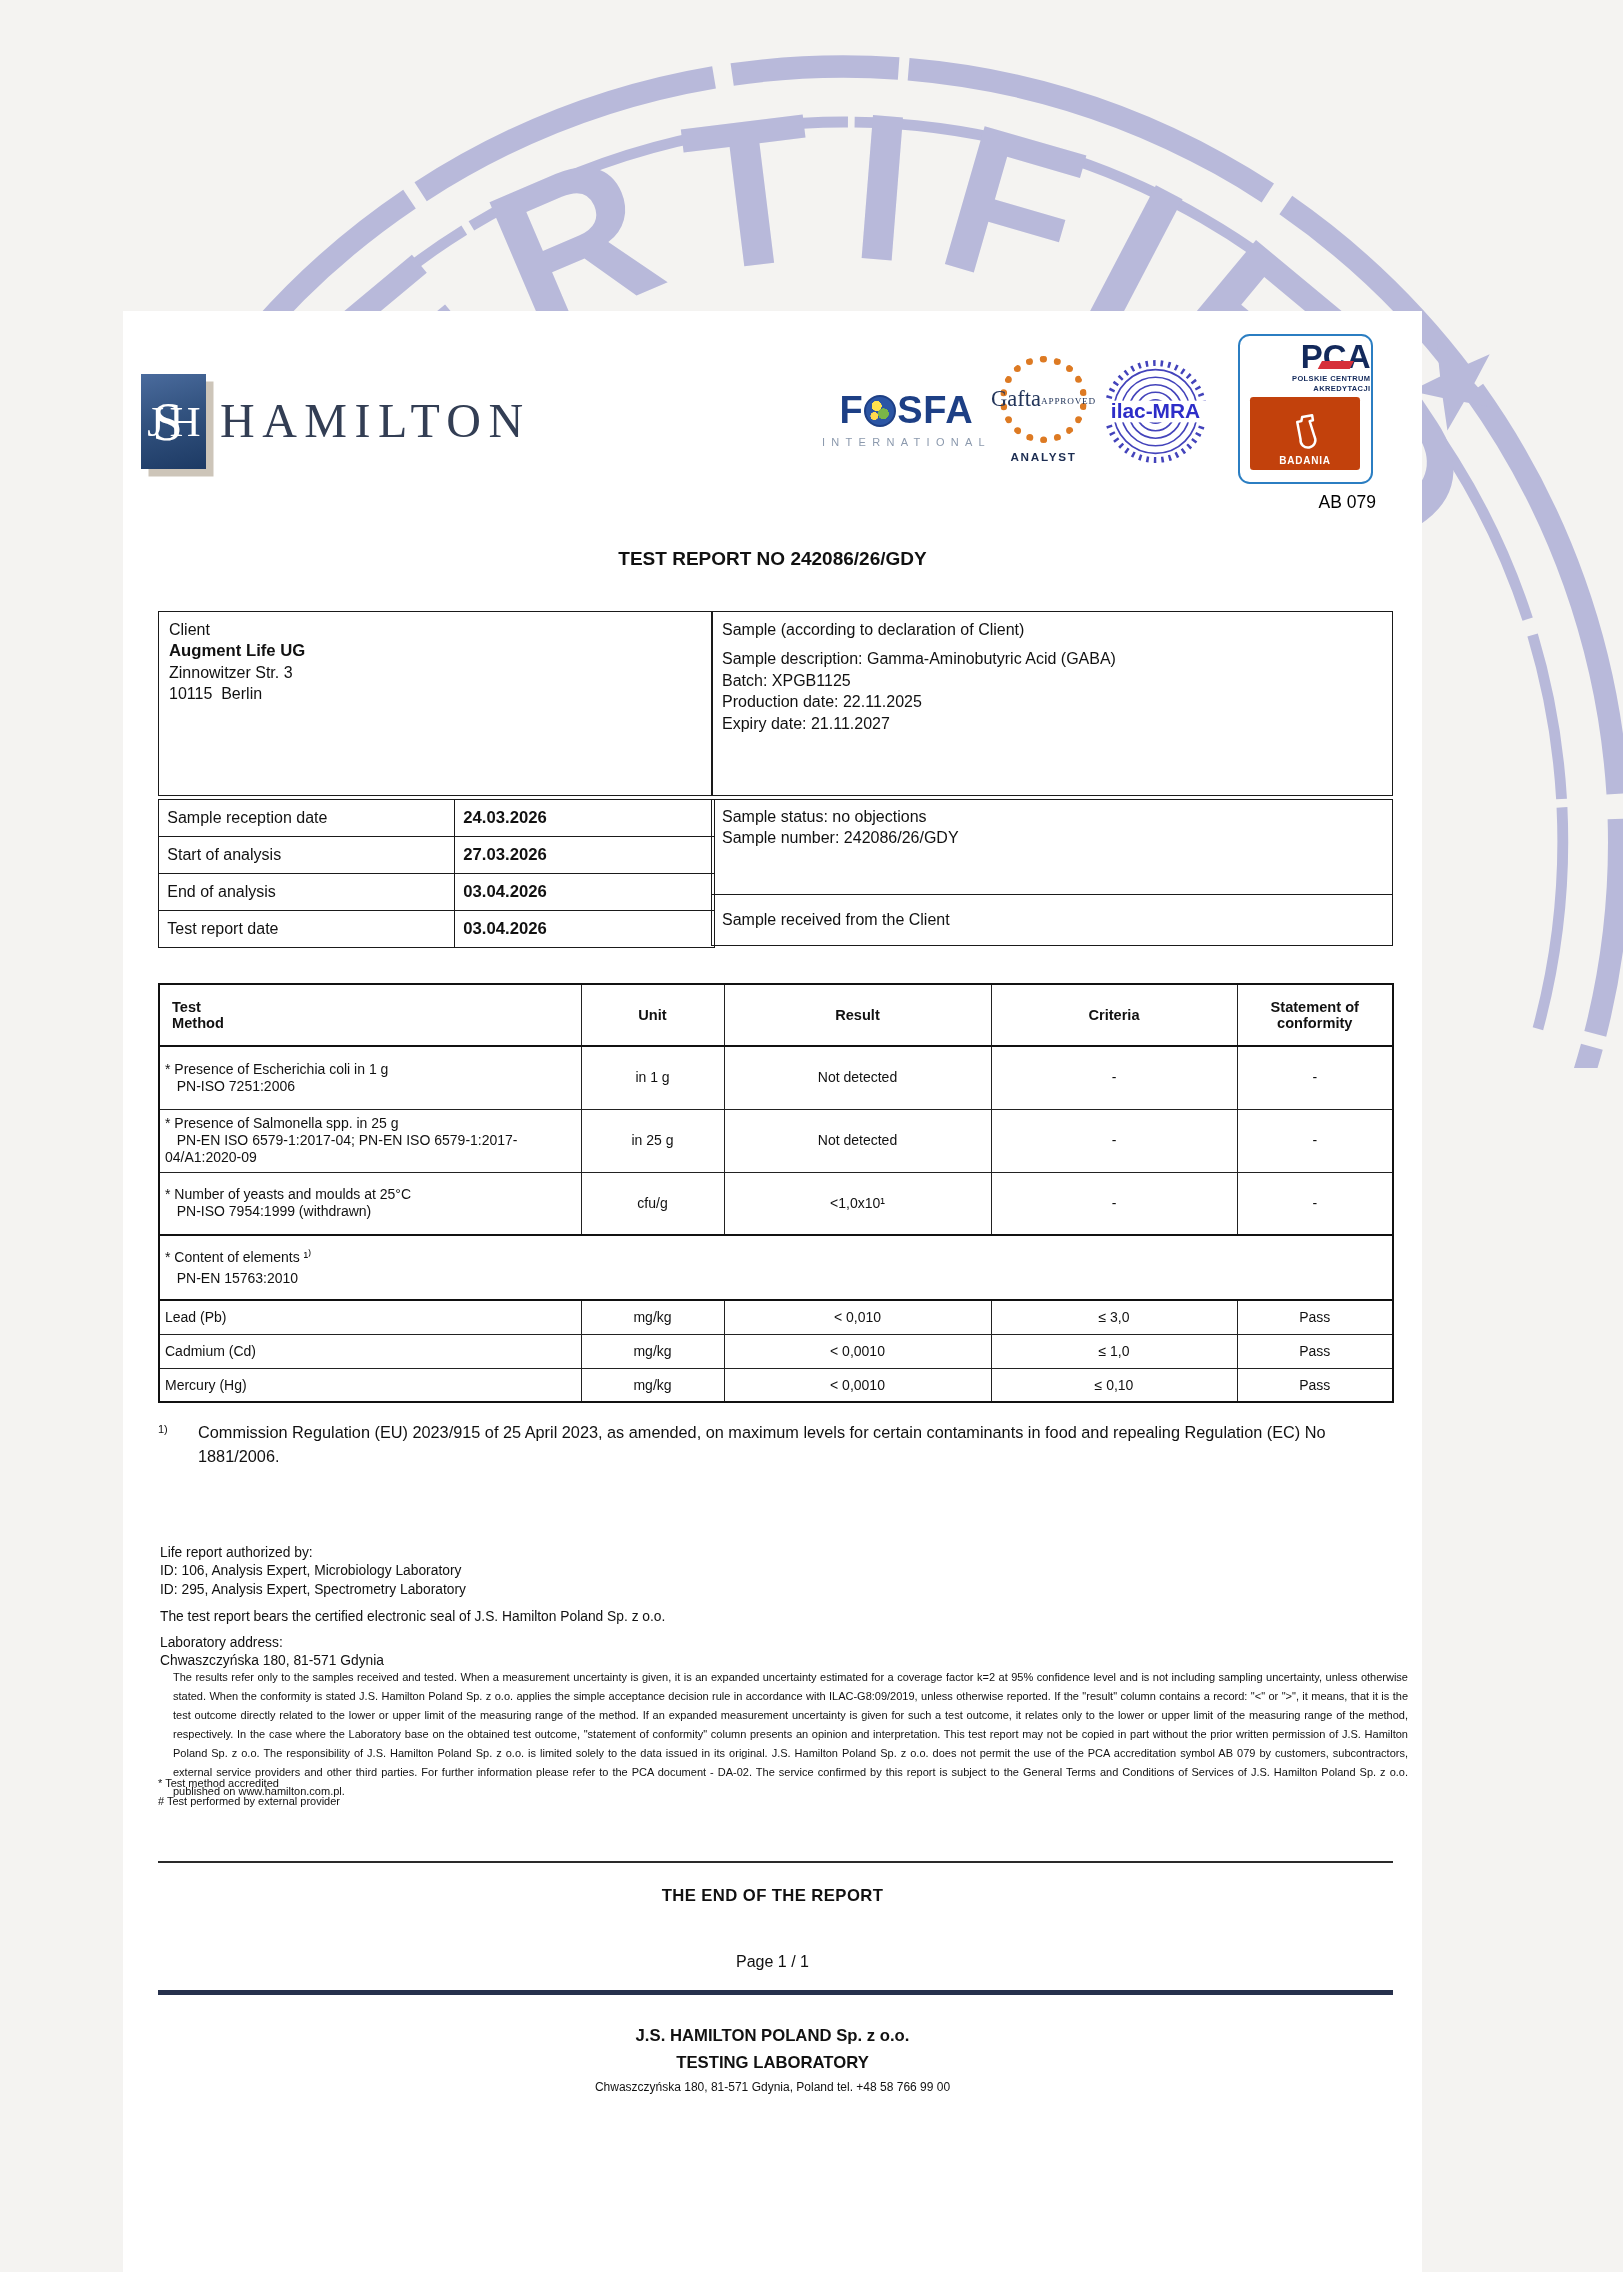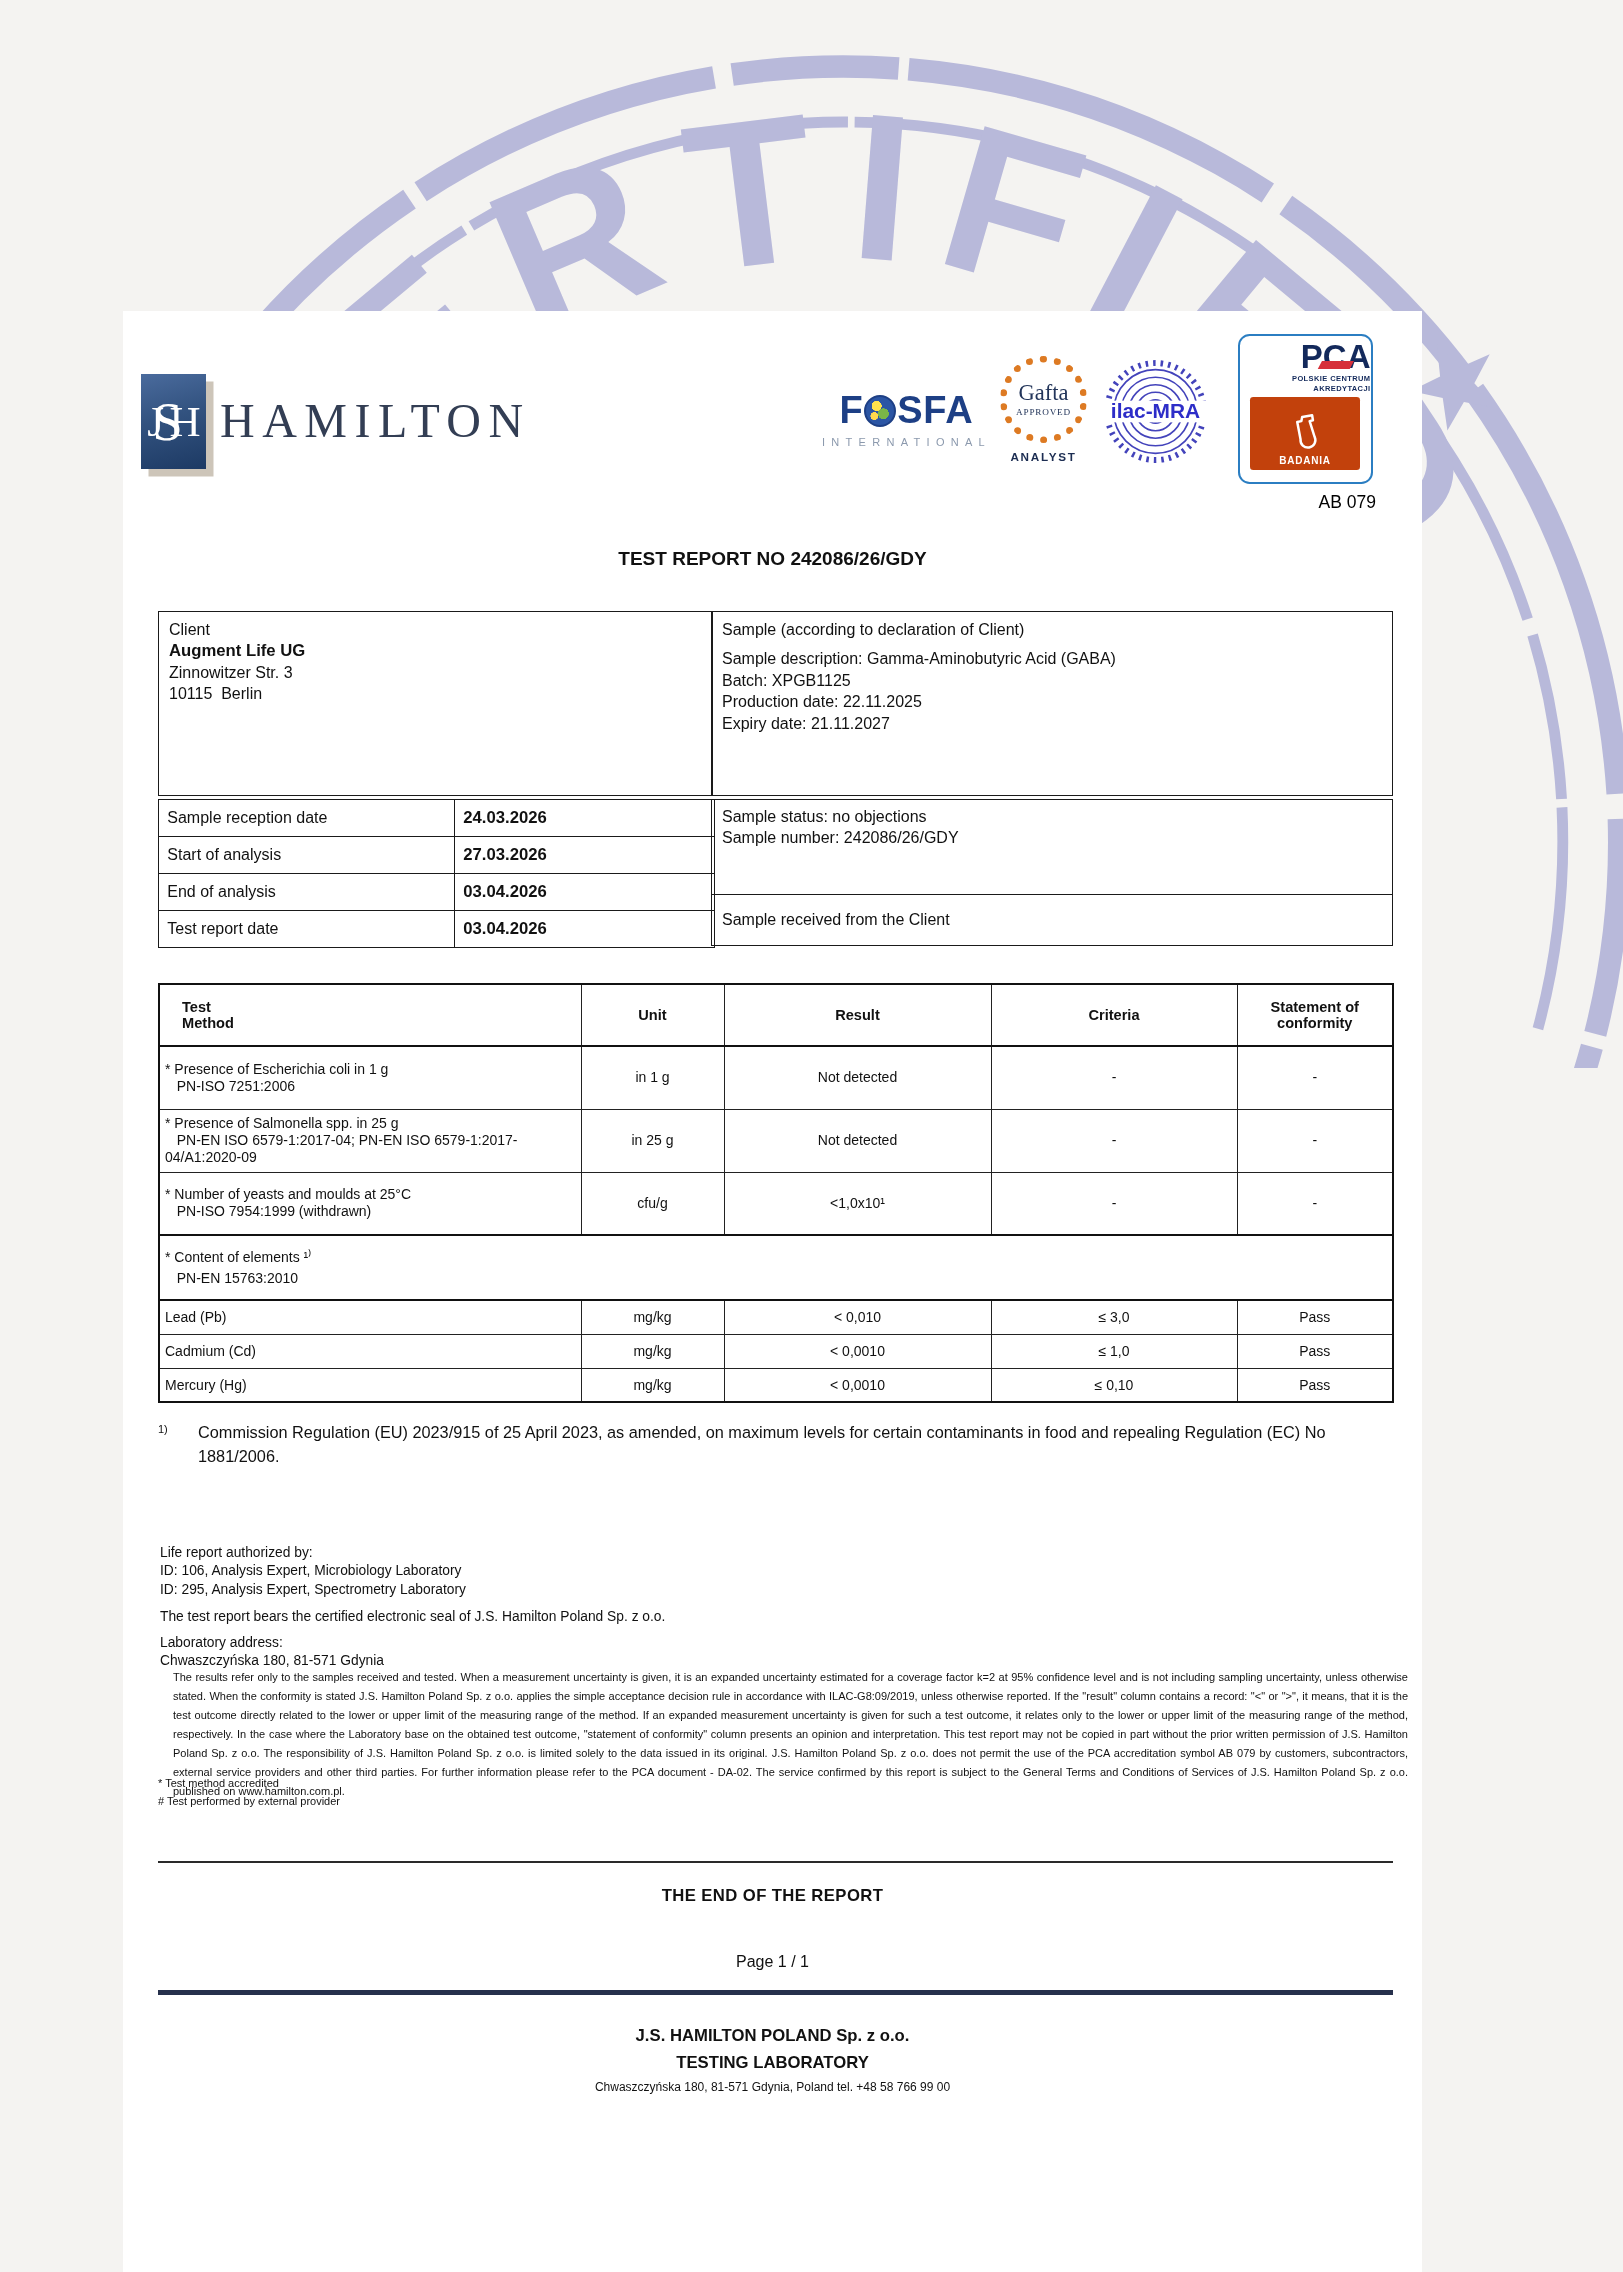--- a/index.html
+++ b/index.html
@@ -26,21 +26,21 @@
   .fosfa-globe{display:inline-block;width:32px;height:32px;border-radius:50%;margin:0 0.8px;
       background:
         radial-gradient(circle at 38% 32%, #ffe34d 0 19%, rgba(0,0,0,0) 20%),
         radial-gradient(circle at 62% 60%, #7ab648 0 22%, rgba(0,0,0,0) 23%),
         radial-gradient(circle at 30% 68%, #ffd94d 0 14%, rgba(0,0,0,0) 15%),
         #2b55a4;
       border:2.5px solid #1d3f85;box-sizing:border-box;}
   .fosfa-sub{margin-top:4.2px;font-size:11px;letter-spacing:6.3px;color:#8b99ad;}
   .gafta{left:874px;top:45px;width:93px;text-align:center;}
   .gafta-circle{width:87px;height:87px;border-radius:50%;margin:0 auto;box-sizing:border-box;
-                border:7.5px dotted #dd7a23;display:flex;flex-direction:column;align-items:center;justify-content:center;}
+                border:7.5px dotted #dd7a23;display:flex;flex-direction:row;align-items:center;justify-content:center;}
   .gafta-name{font-family:"Liberation Serif",serif;font-size:22.5px;color:#23355a;line-height:1;}
   .gafta-approved{font-family:"Liberation Serif",serif;font-size:9.2px;color:#23355a;margin-top:3.3px;letter-spacing:0.8px;}
   .gafta-analyst{margin-top:6.7px;font-weight:bold;font-size:11.7px;color:#1c2d52;letter-spacing:1.7px;}
   .ilac{left:979px;top:47px;width:107px;text-align:center;}
   .pca{left:1111px;top:23.4px;width:142px;text-align:right;}
   .pca-box{width:135px;height:150px;margin:0 auto;background:#fff;border:2.5px solid #2b7ec2;
            border-radius:11.7px;box-sizing:border-box;padding-top:3.3px;position:relative;}
   .pca-name{font-weight:bold;font-size:33px;color:#13295b;line-height:1;position:relative;}
   .pca-red{position:absolute;left:80px;top:25px;width:32px;height:7.5px;background:#d6303a;transform:skewX(-28deg);}
   .pca-sub{font-weight:bold;font-size:7.5px;color:#13295b;letter-spacing:0.4px;line-height:1.25;margin-top:1.7px;}
@@ -63,21 +63,21 @@
   .dates-tbl .val{width:260px;font-weight:bold;font-size:16.7px;}
   .status-box{left:588px;top:488px;width:682px;height:147px;border:1.7px solid #1a1a1a;box-sizing:border-box;}
   .status-a{box-sizing:border-box;height:95px;border-bottom:1.7px solid #1a1a1a;padding:5.8px 10px;font-size:16px;line-height:1.34;}
   .status-b{box-sizing:border-box;height:50px;display:flex;align-items:center;padding:0 10px;font-size:16px;}
   
   .results-tbl{left:35px;top:672px;width:1235px;border-collapse:collapse;table-layout:fixed;
                border:2.5px solid #111;}
   .results-tbl th,.results-tbl td{border:1.3px solid #222;box-sizing:border-box;font-size:14px;
                font-weight:normal;vertical-align:middle;padding:1.7px 5px;}
   .results-tbl th{font-weight:bold;font-size:14.6px;text-align:center;white-space:pre-line;height:62px;}
-  .results-tbl th.h-test{text-align:left;padding-left:22px;}
+  .results-tbl th.h-test{text-align:left;padding-left:12px;}
   .results-tbl tr.hdr{border-bottom:2.5px solid #111;}
   .c-test{text-align:left;padding-left:7.5px;}
   .c-mid{text-align:center;}
   .tmethod{text-indent:11.7px;}
   .r-tall td{height:63px;line-height:1.22;}
   .r-sec td{height:65px;line-height:1.45;border-top:2.5px solid #111;border-bottom:2.5px solid #111;}
   .r-el td{height:34px;}
   
   .footnote{left:35px;top:1110px;width:1218px;display:flex;}
   .fn-marker{font-size:11px;padding-top:1.7px;width:40px;flex:0 0 40px;}

